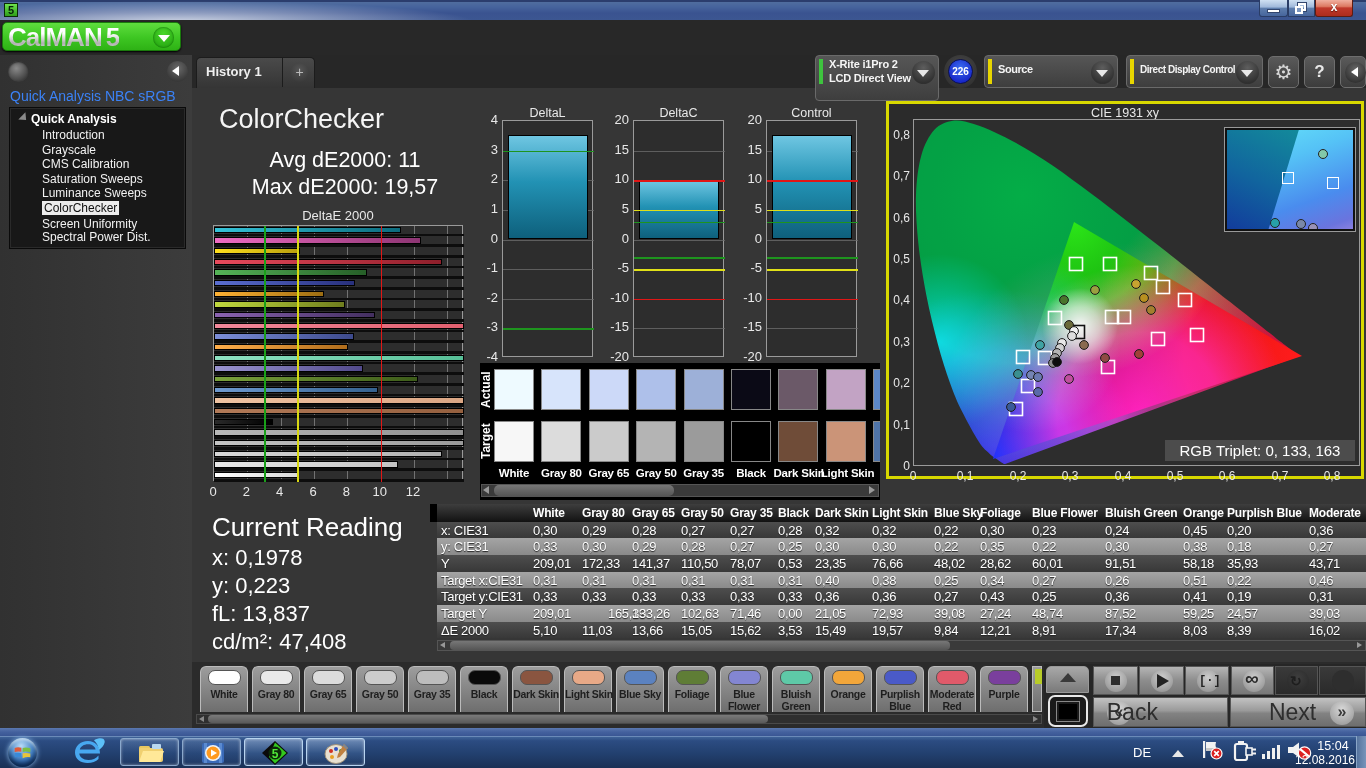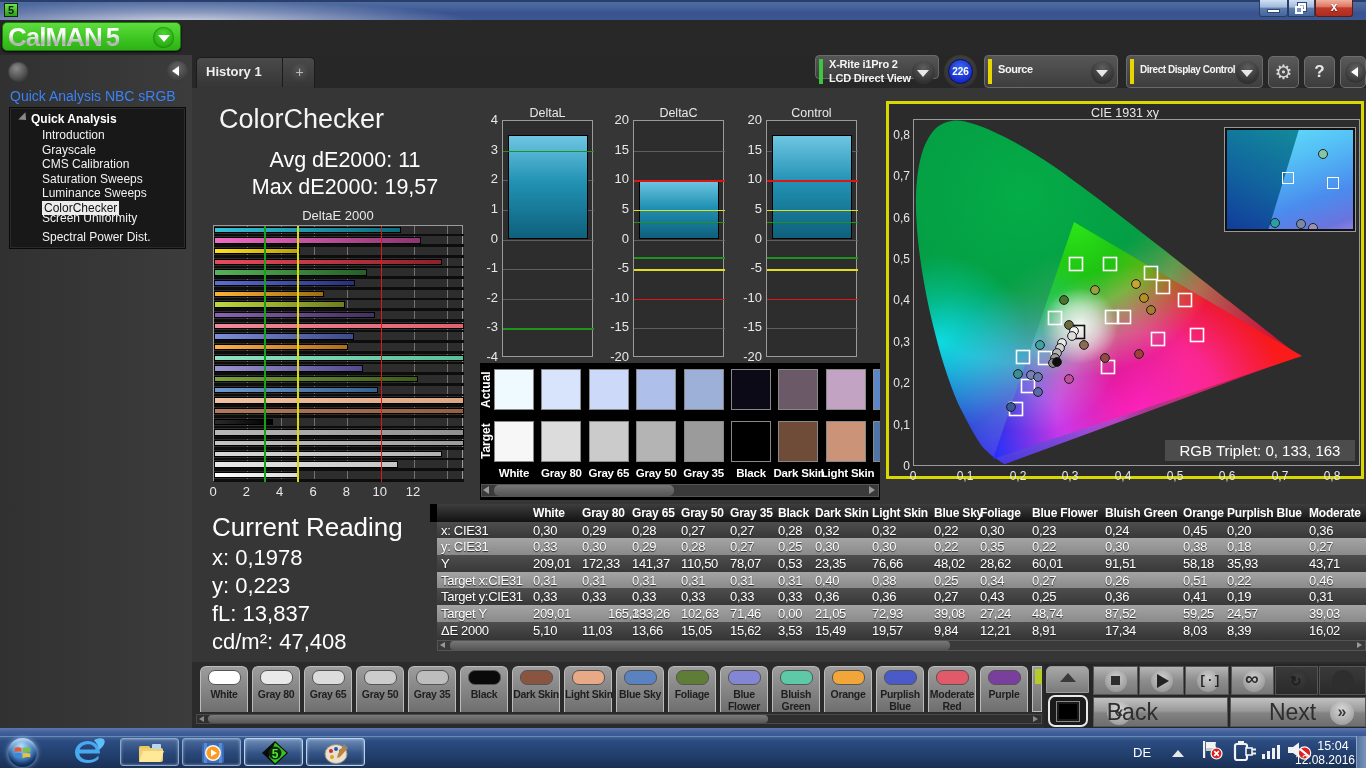--- a/index.html
+++ b/index.html
@@ -41,30 +41,30 @@
 
 <div class="ab" style="left:9px;top:107px;width:177px;height:142px;background:#181818;border:1px solid #0a0a0a;box-shadow:inset 0 0 0 1px #2a2a2a;">
     <div class="ab" style="left:9px;top:7px;width:0;height:0;border-left:5px solid transparent;border-right:5px solid transparent;border-top:6px solid #8a8a8a;transform:rotate(-45deg)"></div>
     <div class="ab" style="left:21px;top:4px;font:bold 12px/15px 'Liberation Sans';color:#fff;">Quick Analysis</div>
     <div class="ab" style="left:32px;top:20px;font:12px/14px 'Liberation Sans';color:#f2f2f2;">Introduction</div>
     <div class="ab" style="left:32px;top:34.6px;font:12px/14px 'Liberation Sans';color:#f2f2f2;">Grayscale</div>
     <div class="ab" style="left:32px;top:49.2px;font:12px/14px 'Liberation Sans';color:#f2f2f2;">CMS Calibration</div>
     <div class="ab" style="left:32px;top:63.800000000000004px;font:12px/14px 'Liberation Sans';color:#f2f2f2;">Saturation Sweeps</div>
     <div class="ab" style="left:32px;top:78.4px;font:12px/14px 'Liberation Sans';color:#f2f2f2;">Luminance Sweeps</div>
     <div class="ab" style="left:32px;top:93.0px;font:12px/14px 'Liberation Sans';color:#111;background:#ececec;padding:0 2px;">ColorChecker</div>
-    <div class="ab" style="left:32px;top:103px;font:12px/14px 'Liberation Sans';color:#f2f2f2;">Screen Uniformity</div>
+    <div class="ab" style="left:32px;top:109px;font:12px/14px 'Liberation Sans';color:#f2f2f2;">Screen Uniformity</div>
     <div class="ab" style="left:32px;top:122.19999999999999px;font:12px/14px 'Liberation Sans';color:#f2f2f2;">Spectral Power Dist.</div>
   </div>
 <div class="ab" style="left:192px;top:55px;width:1174px;height:33px;background:#272727"></div>
 <div class="ab" style="left:196px;top:57px;width:119px;height:31px;background:linear-gradient(#4a4a4a,#353535);border:1px solid #1c1c1c;border-bottom:none;border-radius:5px 5px 0 0;"></div>
 <div class="ab" style="left:206px;top:64px;font:bold 13px/16px 'Liberation Sans';color:#efefef;">History 1</div>
 <div class="ab" style="left:282px;top:57px;width:1px;height:30px;background:#1c1c1c"></div>
 <div class="ab" style="left:290px;top:63px;width:19px;height:19px;border-radius:50%;background:radial-gradient(circle at 50% 35%,#555,#333);color:#bbb;font:14px/18px 'Liberation Sans';text-align:center;">+</div>
 
-<div class="ab" style="left:815px;top:55px;width:124px;height:24px;background:linear-gradient(#565656,#3e3e3e);border:1px solid #6a6a6a;border-radius:4px;">
+<div class="ab" style="left:815px;top:55px;width:124px;height:46px;background:linear-gradient(#565656,#3e3e3e);border:1px solid #6a6a6a;border-radius:4px;">
     <div class="ab" style="left:3px;top:3px;width:4px;height:25px;background:#3ec43e;"></div>
     <div class="ab" style="left:13px;top:2px;font:bold 11px/13.5px 'Liberation Sans';color:#f5f5f5;letter-spacing:-0.2px;white-space:nowrap;">X-Rite i1Pro 2<br>LCD Direct View</div>
     <div class="ab" style="left:96px;top:5px;width:23px;height:23px;border-radius:50%;background:radial-gradient(circle at 50% 30%,#5e5e5e,#303030 75%);"></div>
     <div class="ab" style="left:101px;top:14px;width:0;height:0;border-left:6px solid transparent;border-right:6px solid transparent;border-top:7px solid #e8e8e8;"></div>
   </div>
 <div class="ab" style="left:944px;top:55px;width:33px;height:33px;border-radius:50%;background:radial-gradient(circle at 50% 40%,#4a4a4a,#2a2a2a);"></div>
 <div class="ab" style="left:948px;top:59px;width:25px;height:25px;border-radius:50%;background:radial-gradient(circle at 50% 35%,#3a6cf0,#1726c8 75%);border:1px solid #0a1050;color:#fff;font:bold 10px/24px 'Liberation Sans';text-align:center;">226</div>
 <div class="ab" style="left:984px;top:55px;width:134px;height:33px;background:linear-gradient(#565656,#3e3e3e);border:1px solid #6a6a6a;border-radius:4px;">
     <div class="ab" style="left:3px;top:3px;width:4px;height:25px;background:#e8d600;"></div>
     <div class="ab" style="left:13px;top:7px;font:bold 11px/13px 'Liberation Sans';color:#f5f5f5;letter-spacing:-0.45px;white-space:nowrap;">Source</div>

